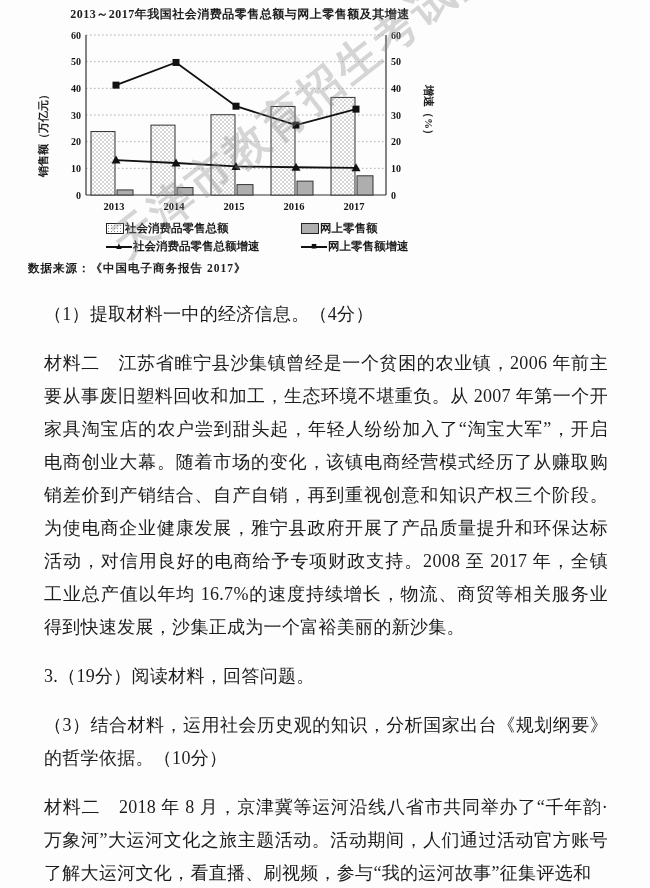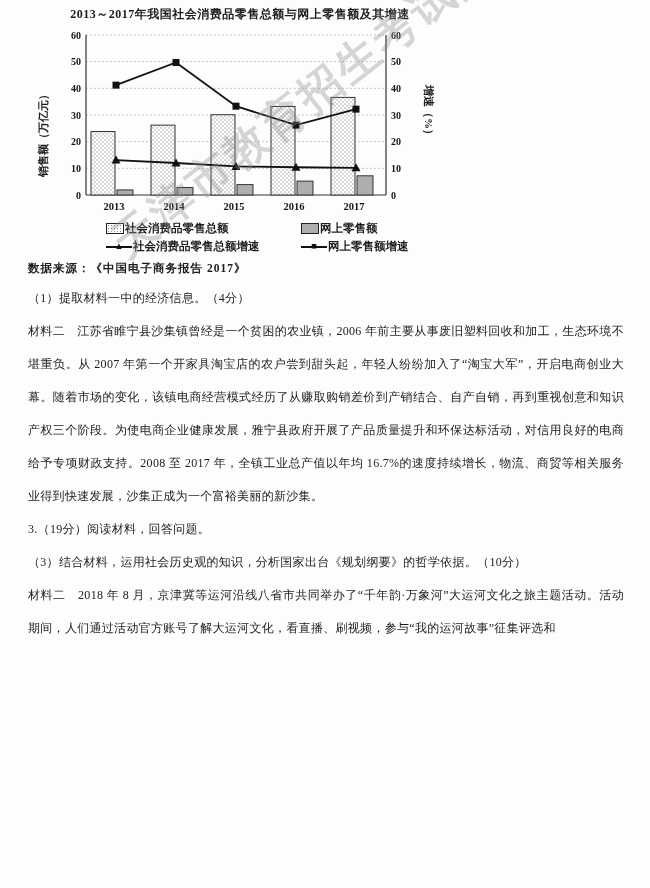--- a/index.html
+++ b/index.html
@@ -28,21 +28,21 @@
   .sw-line .ln{position:absolute;left:0;right:0;top:5px;border-top:2px solid #111;}
   .sw-line .mk{position:absolute;left:50%;top:50%;transform:translate(-50%,-50%);
     font-size:9.5px;font-style:normal;color:#111;line-height:1;font-weight:normal;}
   .chart-source{width:410px;text-align:left;font-size:11.5px;font-weight:bold;margin-top:7px;letter-spacing:1px;}
   
   .watermark{position:absolute;left:136px;top:212px;transform:rotate(-38deg);transform-origin:left bottom;
     font-size:44px;font-weight:bold;color:#8f8f8f;opacity:.36;letter-spacing:3px;white-space:nowrap;
     pointer-events:none;z-index:5;}
   
   .doc{padding:6px 26px 0 28px;}
-  .doc p{margin:0;font-size:12px;line-height:33px;text-align:justify;letter-spacing:.3px;}
+  .doc p{margin:16px;font-size:18px;line-height:33px;text-align:justify;letter-spacing:.3px;}
 </style>
 </head>
 <body>
 
 <div class="page">
 
   <div class="watermark">天津市教育招生考试院</div>
 
   <div class="chart">
     <div class="chart-title">2013～2017年我国社会消费品零售总额与网上零售额及其增速</div>

